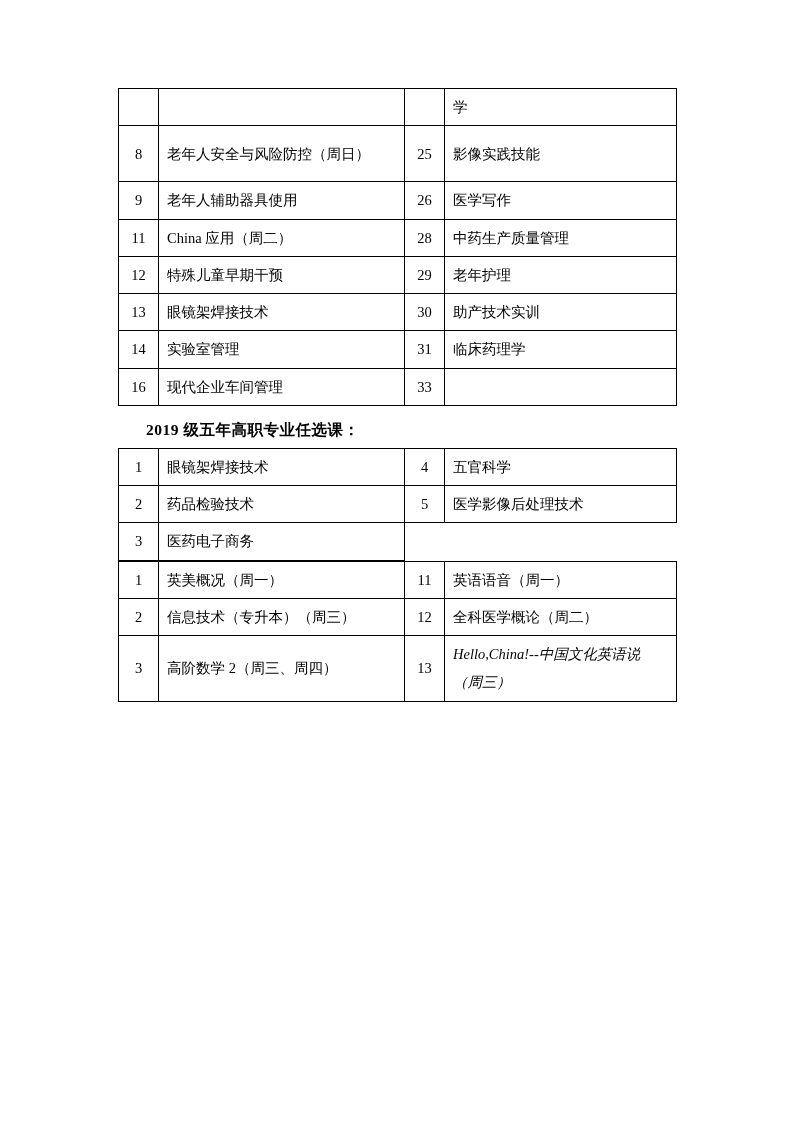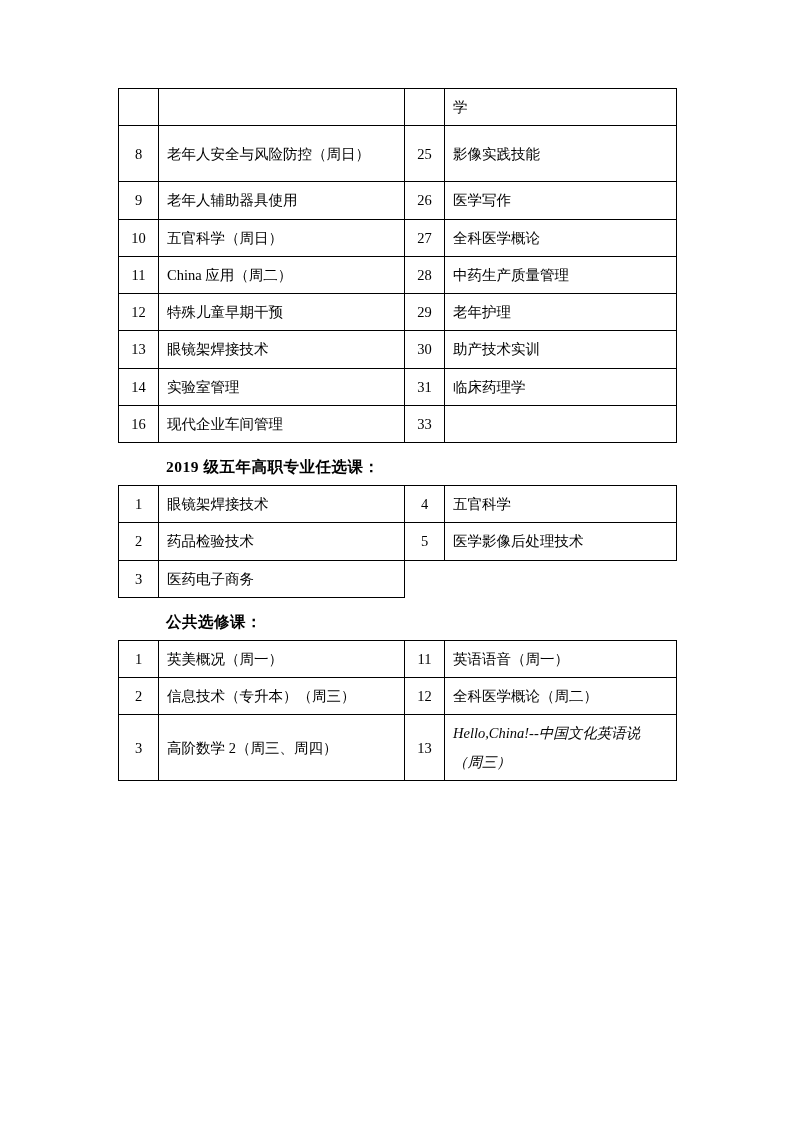--- a/index.html
+++ b/index.html
@@ -45,21 +45,21 @@
   }
   .col-a-num { width: 40px; }
   .col-a-txt { width: 246px; }
   .col-b-num { width: 40px; }
   .col-b-txt { width: 232px; }
 
   .section-title {
     font-family: "Liberation Serif", serif;
     font-weight: bold;
     font-size: 15.5px;
-    margin: 14px 0 7px 48px;
+    margin: 14px 0 7px 28px;
     letter-spacing: 0.5px;
   }
 
   table.t2 { width: 558px; }
   table.t2 .c1 { width: 40px; }
   table.t2 .c2 { width: 246px; }
   table.t2 .c3 { width: 40px; }
   table.t2 .c4 { width: 232px; }
 
   table.t3 { width: 558px; }
@@ -93,26 +93,20 @@
         <td class="num">8</td>
         <td class="sub">老年人安全与风险防控（周日）</td>
         <td class="num">25</td>
         <td class="sub">影像实践技能</td>
       </tr>
       <tr>
         <td class="num">9</td>
         <td class="sub">老年人辅助器具使用</td>
         <td class="num">26</td>
         <td class="sub">医学写作</td>
-      </tr>
-      <tr>
-        <td class="num">10</td>
-        <td class="sub">五官科学（周日）</td>
-        <td class="num">27</td>
-        <td class="sub">全科医学概论</td>
       </tr>
       <tr>
         <td class="num">11</td>
         <td class="sub">China 应用（周二）</td>
         <td class="num">28</td>
         <td class="sub">中药生产质量管理</td>
       </tr>
       <tr>
         <td class="num">12</td>
         <td class="sub">特殊儿童早期干预</td>
@@ -162,21 +156,20 @@
         <td class="num">5</td>
         <td class="sub">医学影像后处理技术</td>
       </tr>
       <tr>
         <td class="num">3</td>
         <td class="sub">医药电子商务</td>
       </tr>
     </tbody>
   </table>
 
-  <div class="section-title">公共选修课：</div>
 
   <table class="doc-table t3">
     <colgroup>
       <col class="c1">
         <col class="c2">
         <col class="c3">
         <col class="c4">
     </colgroup>
     <tbody>
       <tr>

